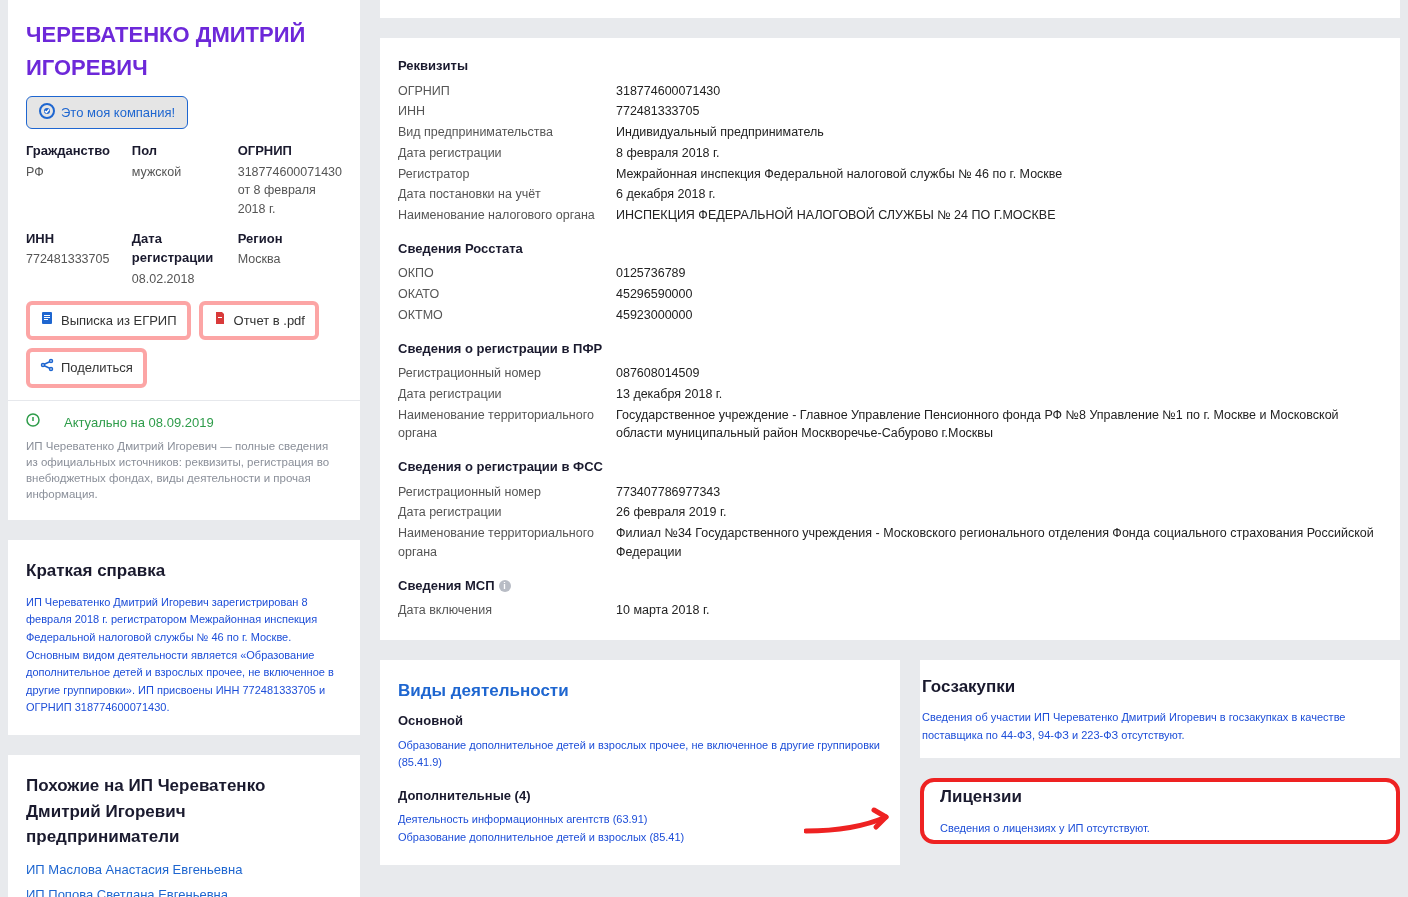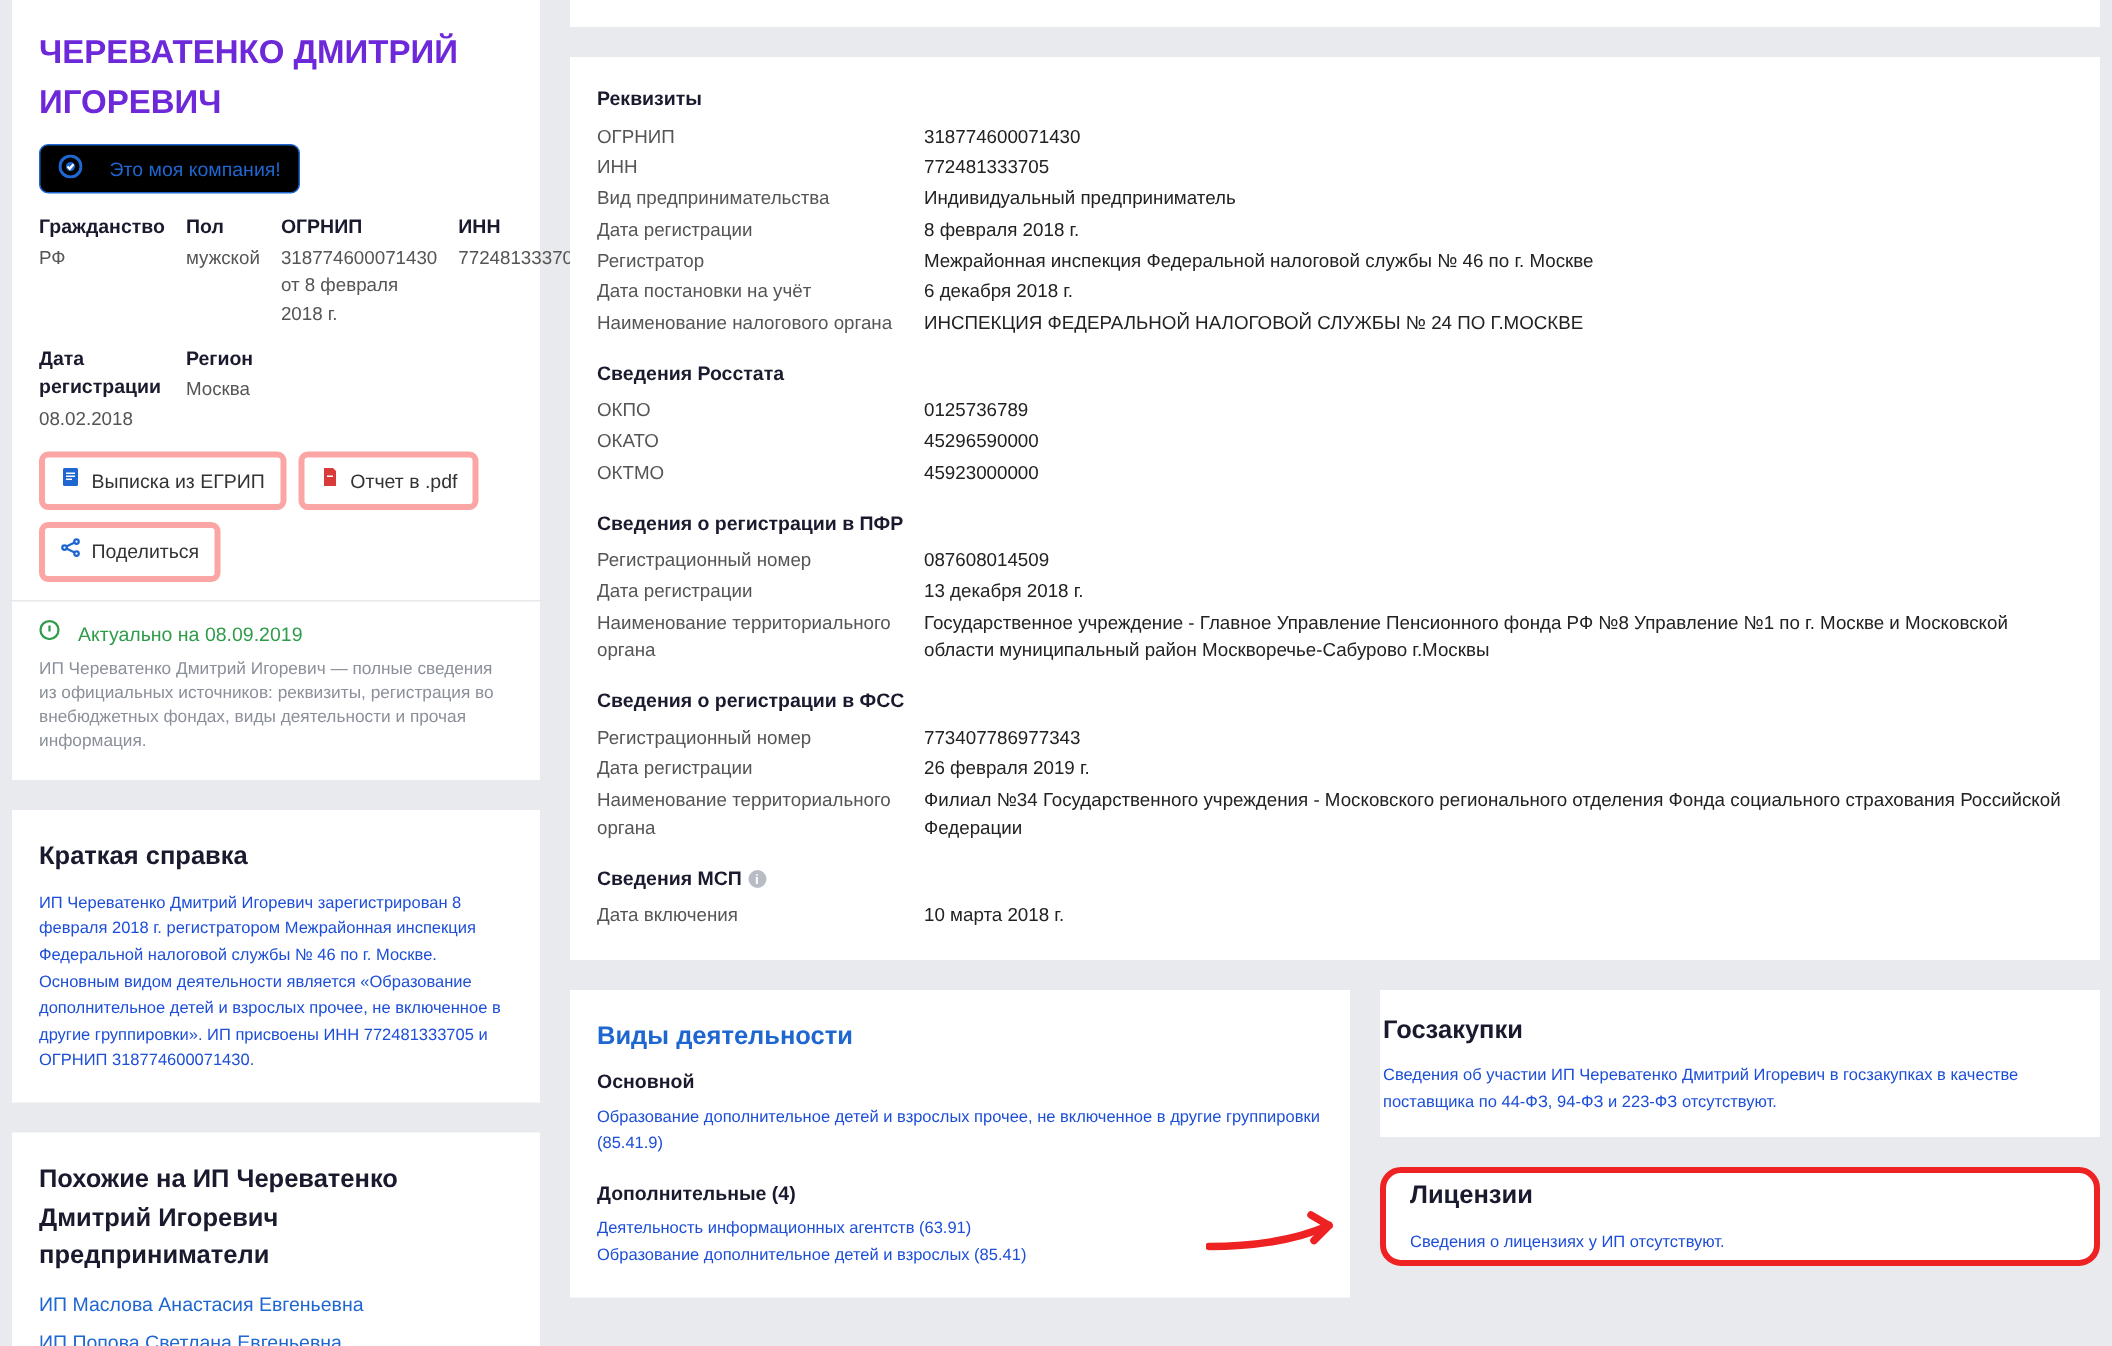--- a/index.html
+++ b/index.html
@@ -4,29 +4,29 @@
 <style>
 body{margin:0;font-family:Arial,sans-serif;background:#e8eaed;color:#222;font-size:13px;line-height:1.5}
 .container{width:1408px;padding:0;display:flex;gap:20px}
 .left-col{width:352px;padding-left:8px;flex-shrink:0}
 .right-col{flex:1;padding-right:8px}
 .card{background:#fff;margin-bottom:20px;padding:18px 18px}
 .card-sm{padding:14px 2px}
 h1{font-size:22px;font-weight:bold;margin:0 0 12px 0;color:#6d28d9}
 h2{font-size:17px;font-weight:bold;margin:0 0 10px 0;color:#1a1a2e}
 .subh{font-size:13px;font-weight:bold;margin:14px 0 6px 0;color:#1a1a2e}
-.btn-outline{border:1.5px solid #1e66d0;color:#1e66d0;background:#000000;border-radius:6px;padding:6px 12px;display:inline-flex;align-items:center;gap:18px;font-size:13px;cursor:pointer;font-weight:500}
+.btn-outline{border:1.5px solid #1e66d0;color:#1e66d0;background:#e5e5e5;border-radius:6px;padding:6px 12px;display:inline-flex;align-items:center;gap:6px;font-size:13px;cursor:pointer;font-weight:500}
 .btn-chip{border:4px solid #fca5a5;border-radius:6px;padding:6px 10px;display:inline-flex;align-items:center;gap:7px;font-size:13px;cursor:pointer;background:#fff;color:#333}
 .btn-chip.blue-ico svg{color:#1e66d0}
 .btn-chip.red-ico svg{color:#d93a3a}
-.props2{display:grid;grid-template-columns:1fr 1fr 1fr 1fr;gap:10px 14px;margin:12px 0}
+.props2{display:grid;grid-template-columns:1fr 1fr 1fr;gap:10px 14px;margin:12px 0}
 .prop-label{font-weight:bold;color:#1a1a2e;font-size:13px;margin-bottom:2px}
 .prop-val{color:#555;font-size:12.5px}
 .chips{display:flex;flex-wrap:wrap;gap:8px;margin:10px 0}
-.status-line{color:#2e9c4a;font-size:13px;display:flex;align-items:center;gap:12px;margin-bottom:6px}
+.status-line{color:#2e9c4a;font-size:13px;display:flex;align-items:center;gap:24px;margin-bottom:6px}
 .muted{color:#8a8f99;font-size:11.5px;line-height:1.4}
 .muted2{color:#1d4ed8;font-size:11px;line-height:1.6}
 .kv-row{display:flex;margin:2px 0}
 .kv-k{width:218px;color:#555;font-size:12.5px;flex-shrink:0}
 .kv-v{flex:1;color:#222;font-size:12.5px}
 .link{color:#1e66d0;font-size:13px;cursor:pointer}
 .link-h{color:#1e66d0;font-size:17px;font-weight:bold}
 .right-row{display:flex;gap:20px;margin-bottom:20px}
 .right-c1{flex:1}
 .right-c2{width:480px;flex-shrink:0}

